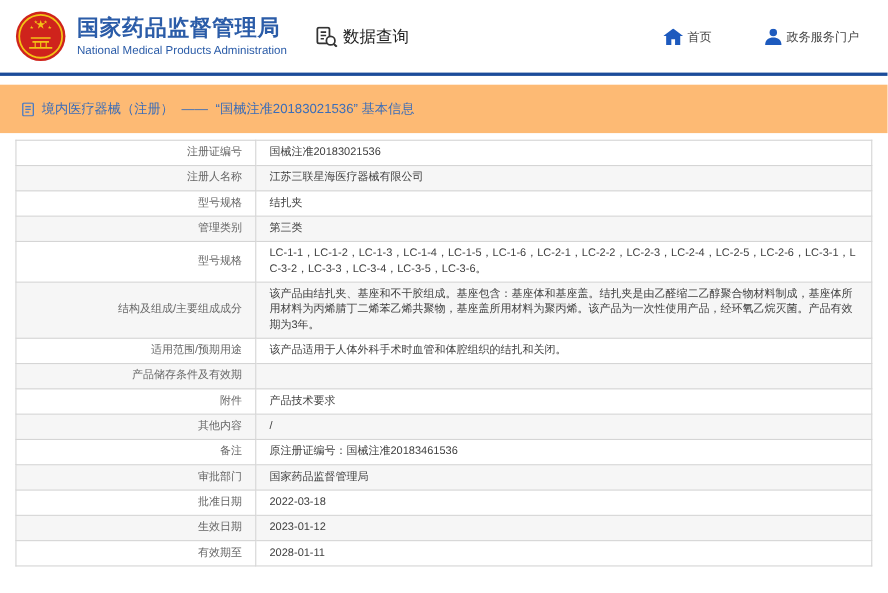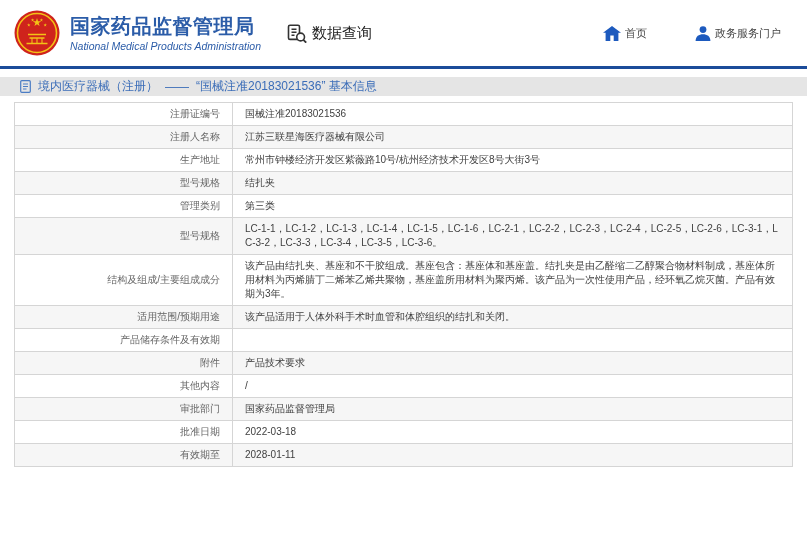--- a/index.html
+++ b/index.html
@@ -5,29 +5,29 @@
   * { margin:0; padding:0; box-sizing:border-box; }
   html,body { width:807px; height:539px; overflow:hidden; background:#fff;
               font-family:"Liberation Sans","DejaVu Sans",sans-serif; }
 
   
   .topbar { height:69px; border-bottom:3px solid #1b4c9a; display:flex;
             align-items:center; padding:0 26px 0 14px; background:#fff; }
   .emblem { width:46px; height:46px; flex:0 0 auto; }
   .title-block { margin-left:10px; display:flex; flex-direction:column; }
   .site-title { font-size:20px; font-weight:bold; color:#2b5ca8; letter-spacing:.5px; line-height:24px; }
-  .site-subtitle { font-size:10.5px; color:#2b5ca8; margin-top:2px;font-style:italic; }
+  .site-subtitle { font-size:10.5px; color:#2b5ca8; margin-top:2px; }
   .nav-query { display:flex; align-items:flex-start; gap:5px; margin-left:26px;
                font-size:15px; color:#1a1a1a; cursor:pointer; }
   .spacer { flex:1; }
   .nav-item { display:flex; flex-direction:row; align-items:center; gap:4px;
               font-size:11px; color:#444; margin-left:48px; cursor:pointer; }
 
   
-  .breadcrumb-bar { margin-top:8px; height:19px; background:#e5e5e5; display:flex;
+  .breadcrumb-bar { margin-top:8px; height:44px; background:#fdba74; display:flex;
                     align-items:center; gap:7px; padding:0 20px; font-size:12px;
                     color:#3b6db8; }
   .breadcrumb-bar .crumb { cursor:pointer; }
 
   
   .info-table { margin:6px 14px 0 14px; width:779px; border-collapse:collapse;
                 table-layout:fixed; font-size:10px; }
   .info-table td { border:1px solid #d5d5d5; padding:4px 12px; line-height:14px;
                    word-break:break-all; }
   .info-table td.label { width:218px; text-align:right; color:#666; }
@@ -118,24 +118,20 @@
   <tbody>
     <tr>
       <td class="label">注册证编号</td>
       <td class="value">国械注准20183021536</td>
     </tr>
     <tr>
       <td class="label">注册人名称</td>
       <td class="value">江苏三联星海医疗器械有限公司</td>
     </tr>
     <tr>
-      <td class="label">生产地址</td>
-      <td class="value">常州市钟楼经济开发区紫薇路10号/杭州经济技术开发区8号大街3号</td>
-    </tr>
-    <tr>
       <td class="label">型号规格</td>
       <td class="value">结扎夹</td>
     </tr>
     <tr>
       <td class="label">管理类别</td>
       <td class="value">第三类</td>
     </tr>
     <tr>
       <td class="label">型号规格</td>
       <td class="value">LC-1-1，LC-1-2，LC-1-3，LC-1-4，LC-1-5，LC-1-6，LC-2-1，LC-2-2，LC-2-3，LC-2-4，LC-2-5，LC-2-6，LC-3-1，LC-3-2，LC-3-3，LC-3-4，LC-3-5，LC-3-6。</td>
@@ -154,26 +150,34 @@
     </tr>
     <tr>
       <td class="label">附件</td>
       <td class="value">产品技术要求</td>
     </tr>
     <tr>
       <td class="label">其他内容</td>
       <td class="value">/</td>
     </tr>
     <tr>
+      <td class="label">备注</td>
+      <td class="value">原注册证编号：国械注准20183461536</td>
+    </tr>
+    <tr>
       <td class="label">审批部门</td>
       <td class="value">国家药品监督管理局</td>
     </tr>
     <tr>
       <td class="label">批准日期</td>
       <td class="value">2022-03-18</td>
+    </tr>
+    <tr>
+      <td class="label">生效日期</td>
+      <td class="value">2023-01-12</td>
     </tr>
     <tr>
       <td class="label">有效期至</td>
       <td class="value">2028-01-11</td>
     </tr>
 
   </tbody>
 </table>
 
 </body></html>

